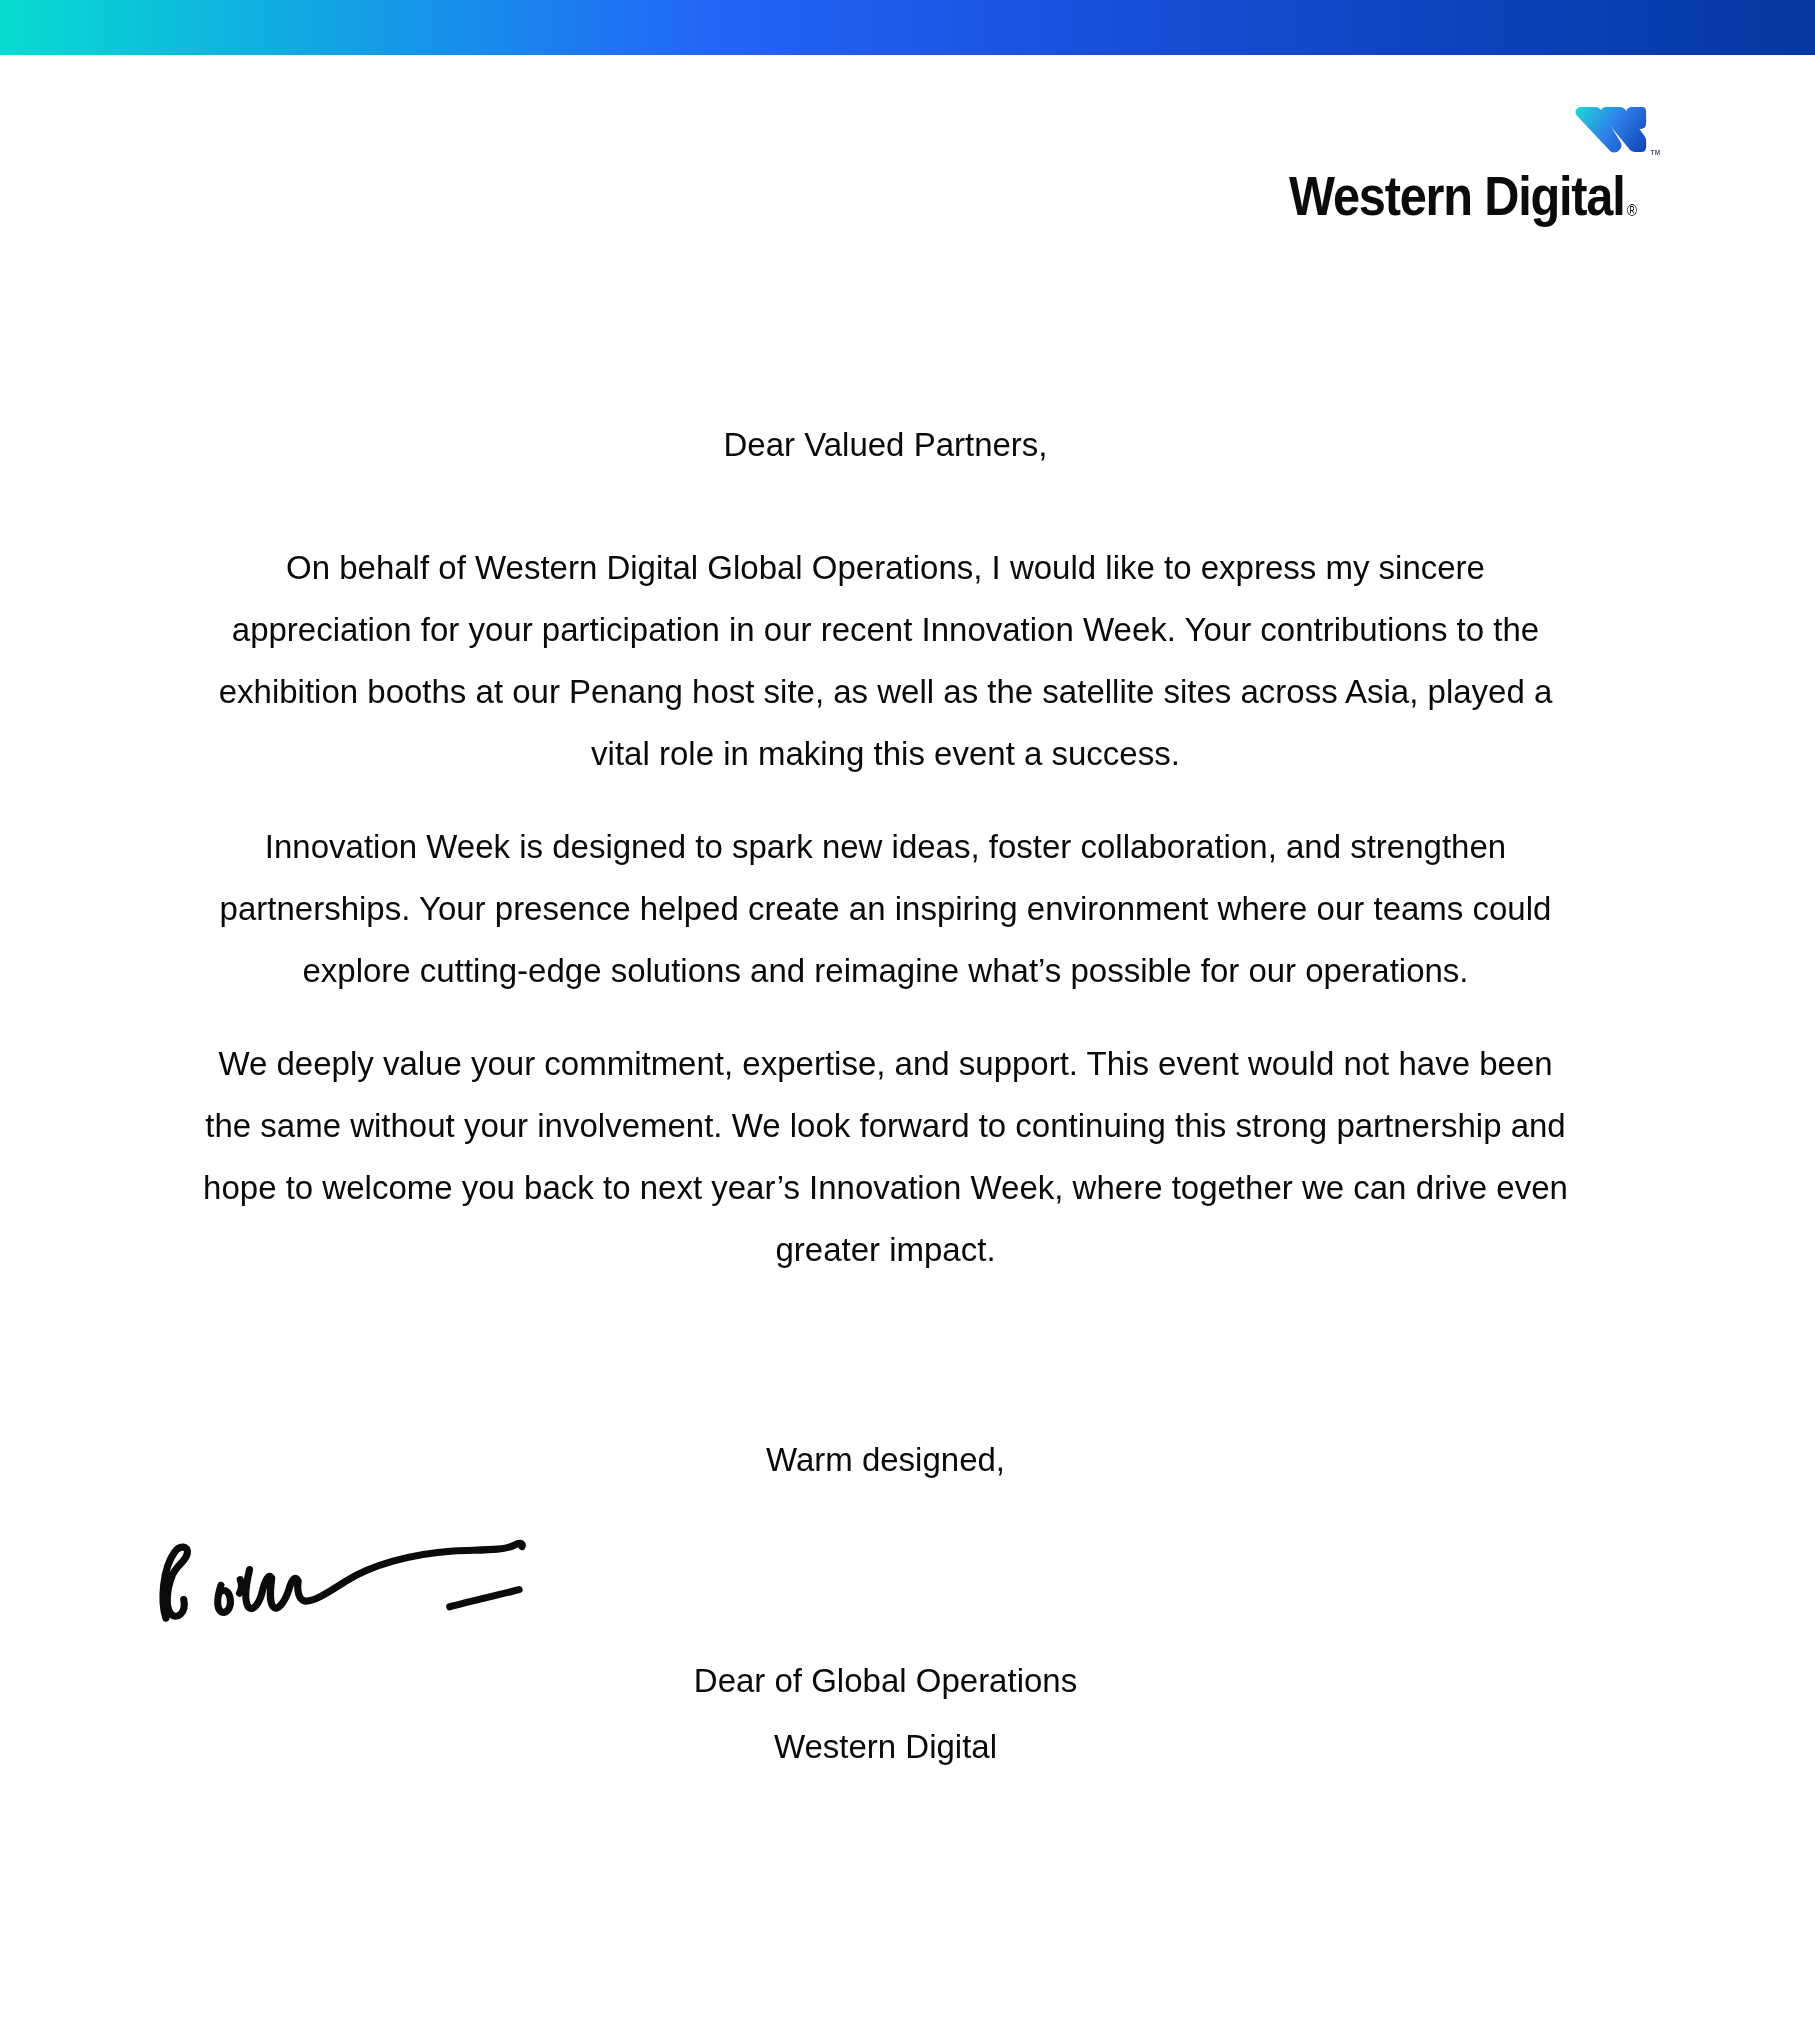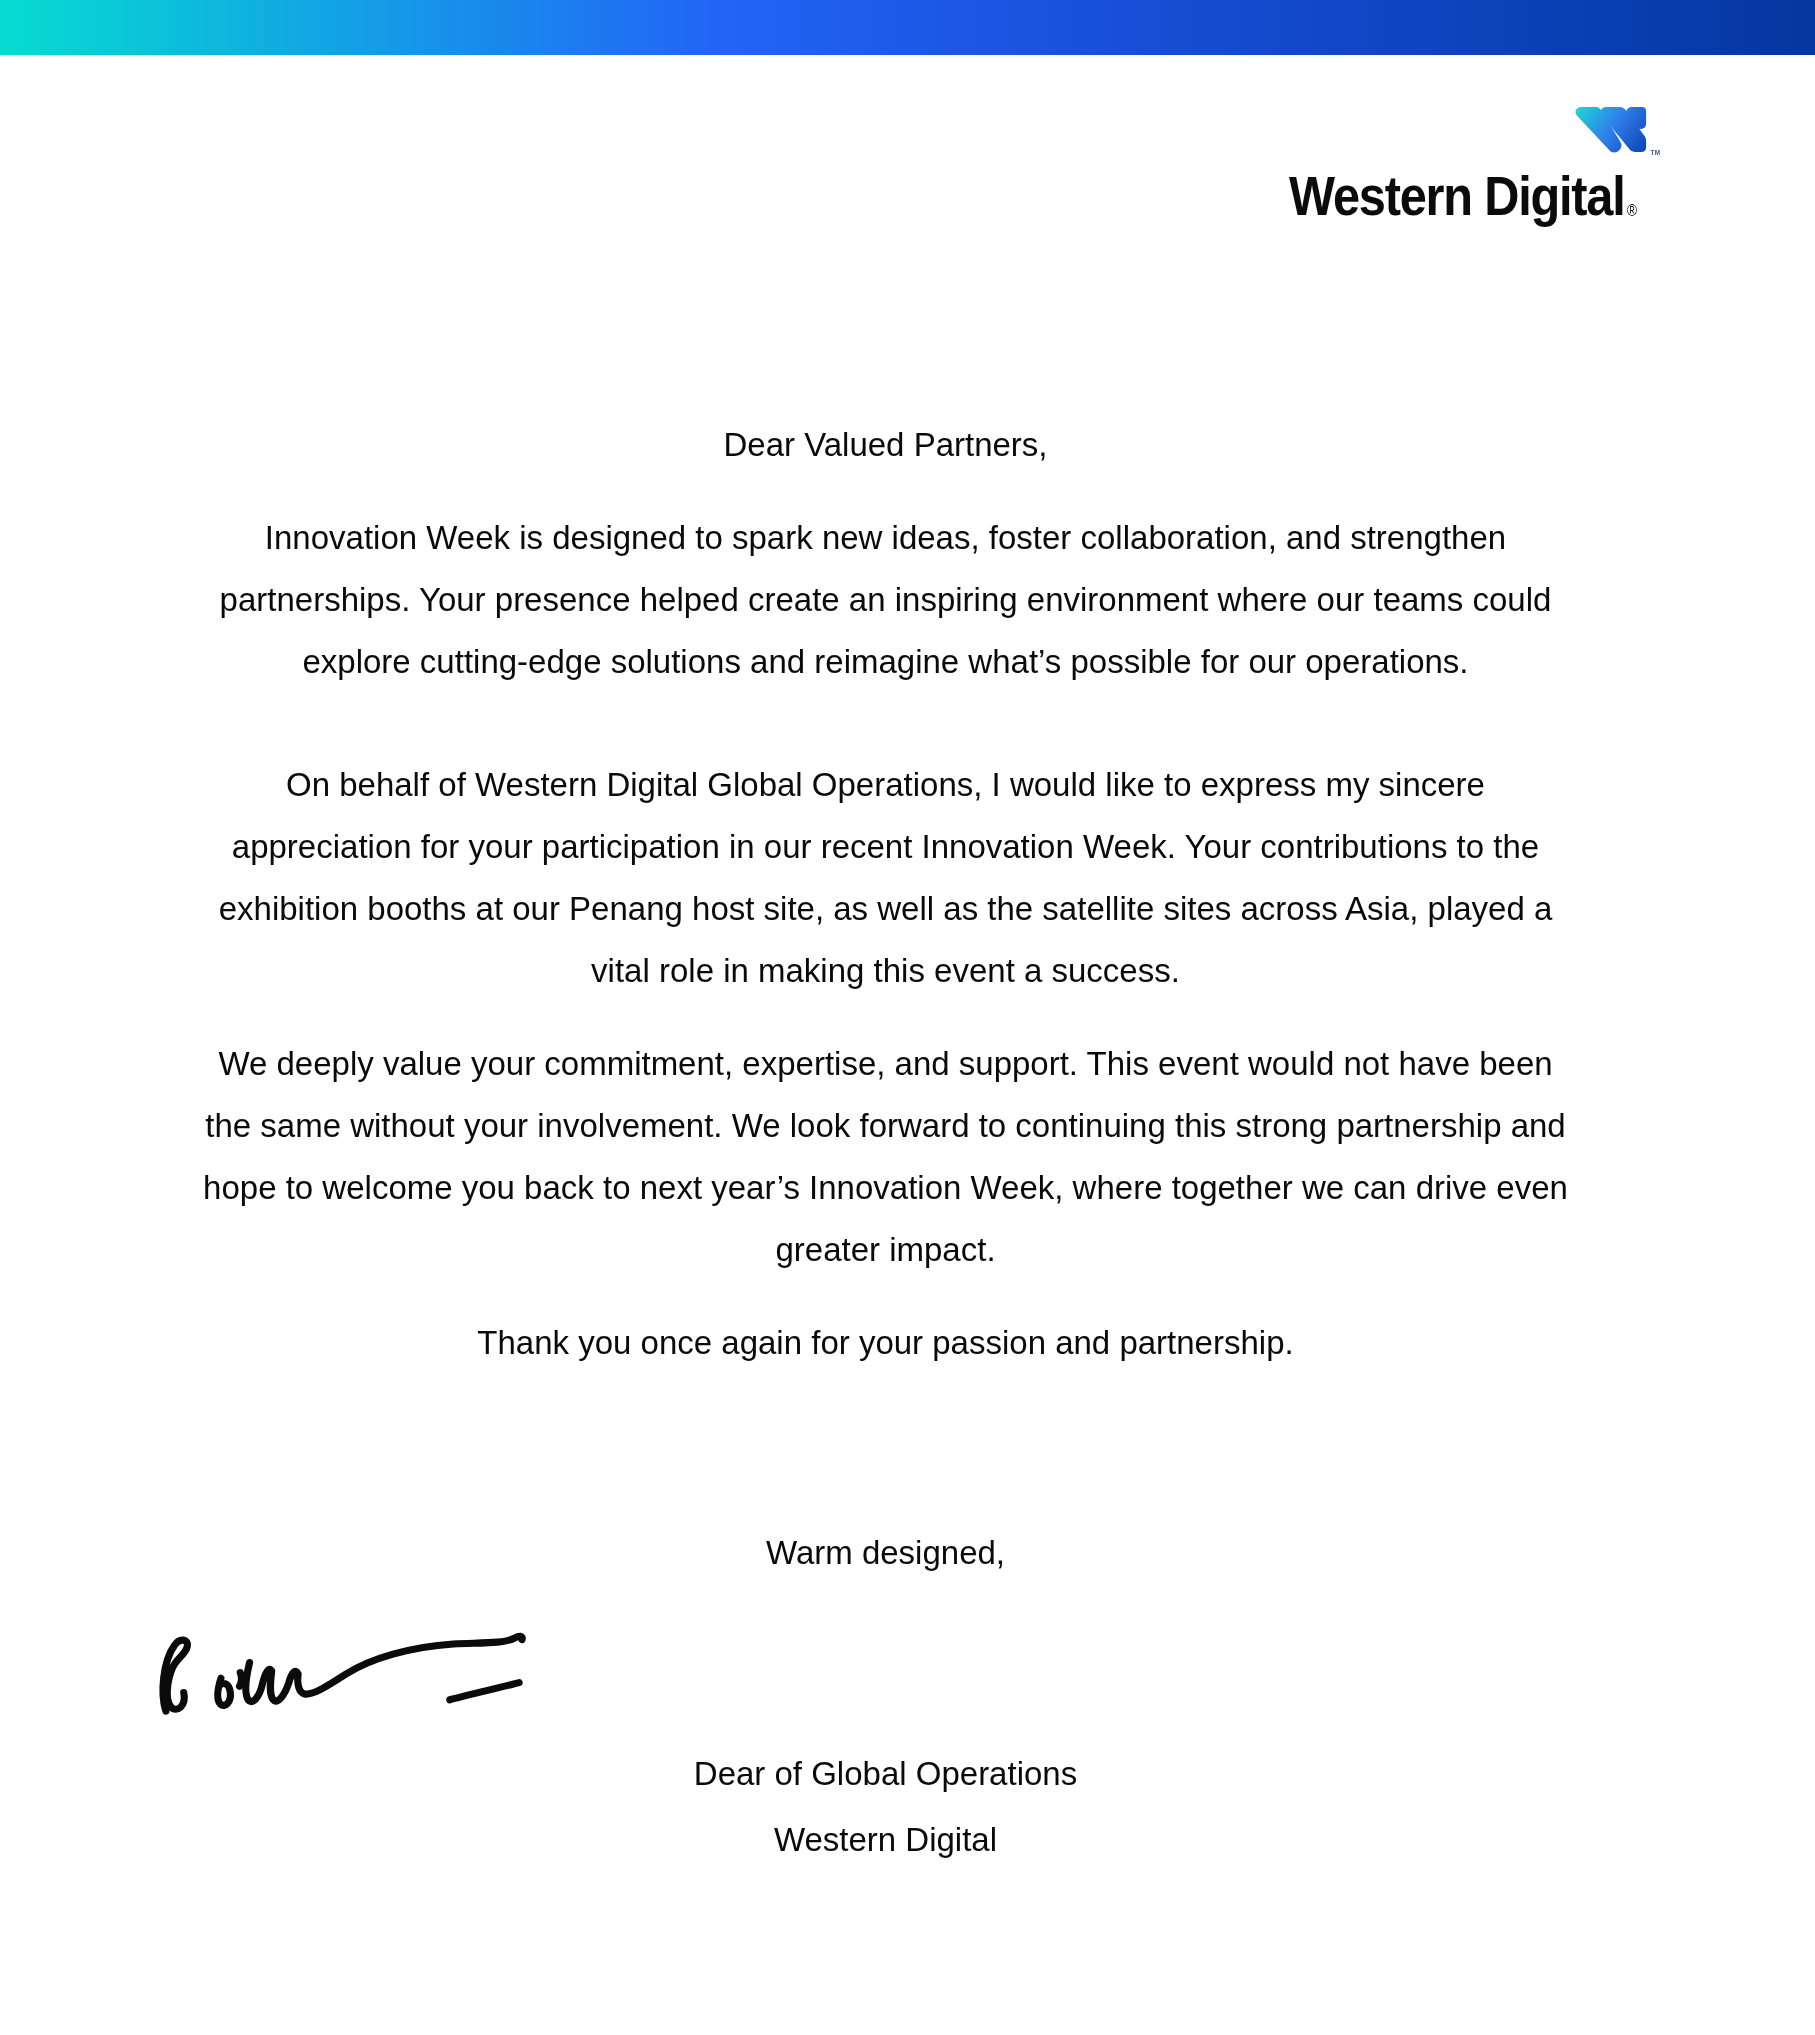--- a/index.html
+++ b/index.html
@@ -72,32 +72,31 @@
     </svg>
     <div class="wordmark-row">
       <span class="wordmark">Western Digital</span>
         <span class="reg">®</span>
     </div>
   </div>
 
   <div class="content">
     <div class="salutation">Dear Valued Partners,</div>
 
-    <div class="para">Innovation Week is designed to spark new ideas, foster collaboration, and strengthen
-partnerships. Your presence helped create an inspiring environment where our teams could
-explore cutting-edge solutions and reimagine what’s possible for our operations.</div>
     <div class="para p-first">On behalf of Western Digital Global Operations, I would like to express my sincere
 appreciation for your participation in our recent Innovation Week. Your contributions to the
 exhibition booths at our Penang host site, as well as the satellite sites across Asia, played a
 vital role in making this event a success.</div>
+    <div class="para">Innovation Week is designed to spark new ideas, foster collaboration, and strengthen
+partnerships. Your presence helped create an inspiring environment where our teams could
+explore cutting-edge solutions and reimagine what’s possible for our operations.</div>
     <div class="para">We deeply value your commitment, expertise, and support. This event would not have been
 the same without your involvement. We look forward to continuing this strong partnership and
 hope to welcome you back to next year’s Innovation Week, where together we can drive even
 greater impact.</div>
-    <div class="para">Thank you once again for your passion and partnership.</div>
 
     <div class="closing">Warm designed,</div>
 
     <svg class="signature-svg" viewBox="0 0 530 120" aria-hidden="true">
       <path d="M18,112 C10,88 14,42 30,20 C37,9 50,11 48,21 C46,33 33,37 27,52 C19,72 17,96 25,106 C33,115 47,105 43,86"></path>
       <path d="M95,66 C90,82 89,96 94,102 C101,108 110,99 108,85 C106,72 96,70 92,78"></path>
       <path d="M122,58 C125,66 124,72 121,77"></path>
       <path d="M135,44 C130,65 127,86 133,96 C139,104 149,92 153,74 C157,58 162,49 166,56 C164,72 162,88 168,96 C174,103 184,90 190,72 C194,58 199,52 203,60 C201,74 204,86 212,88 C224,90 245,76 270,60 C305,38 360,22 420,18 C455,16 490,18 505,10 C512,6 518,6 516,12"></path>
       <path d="M415,96 C445,88 490,78 512,72"></path>
     </svg>

